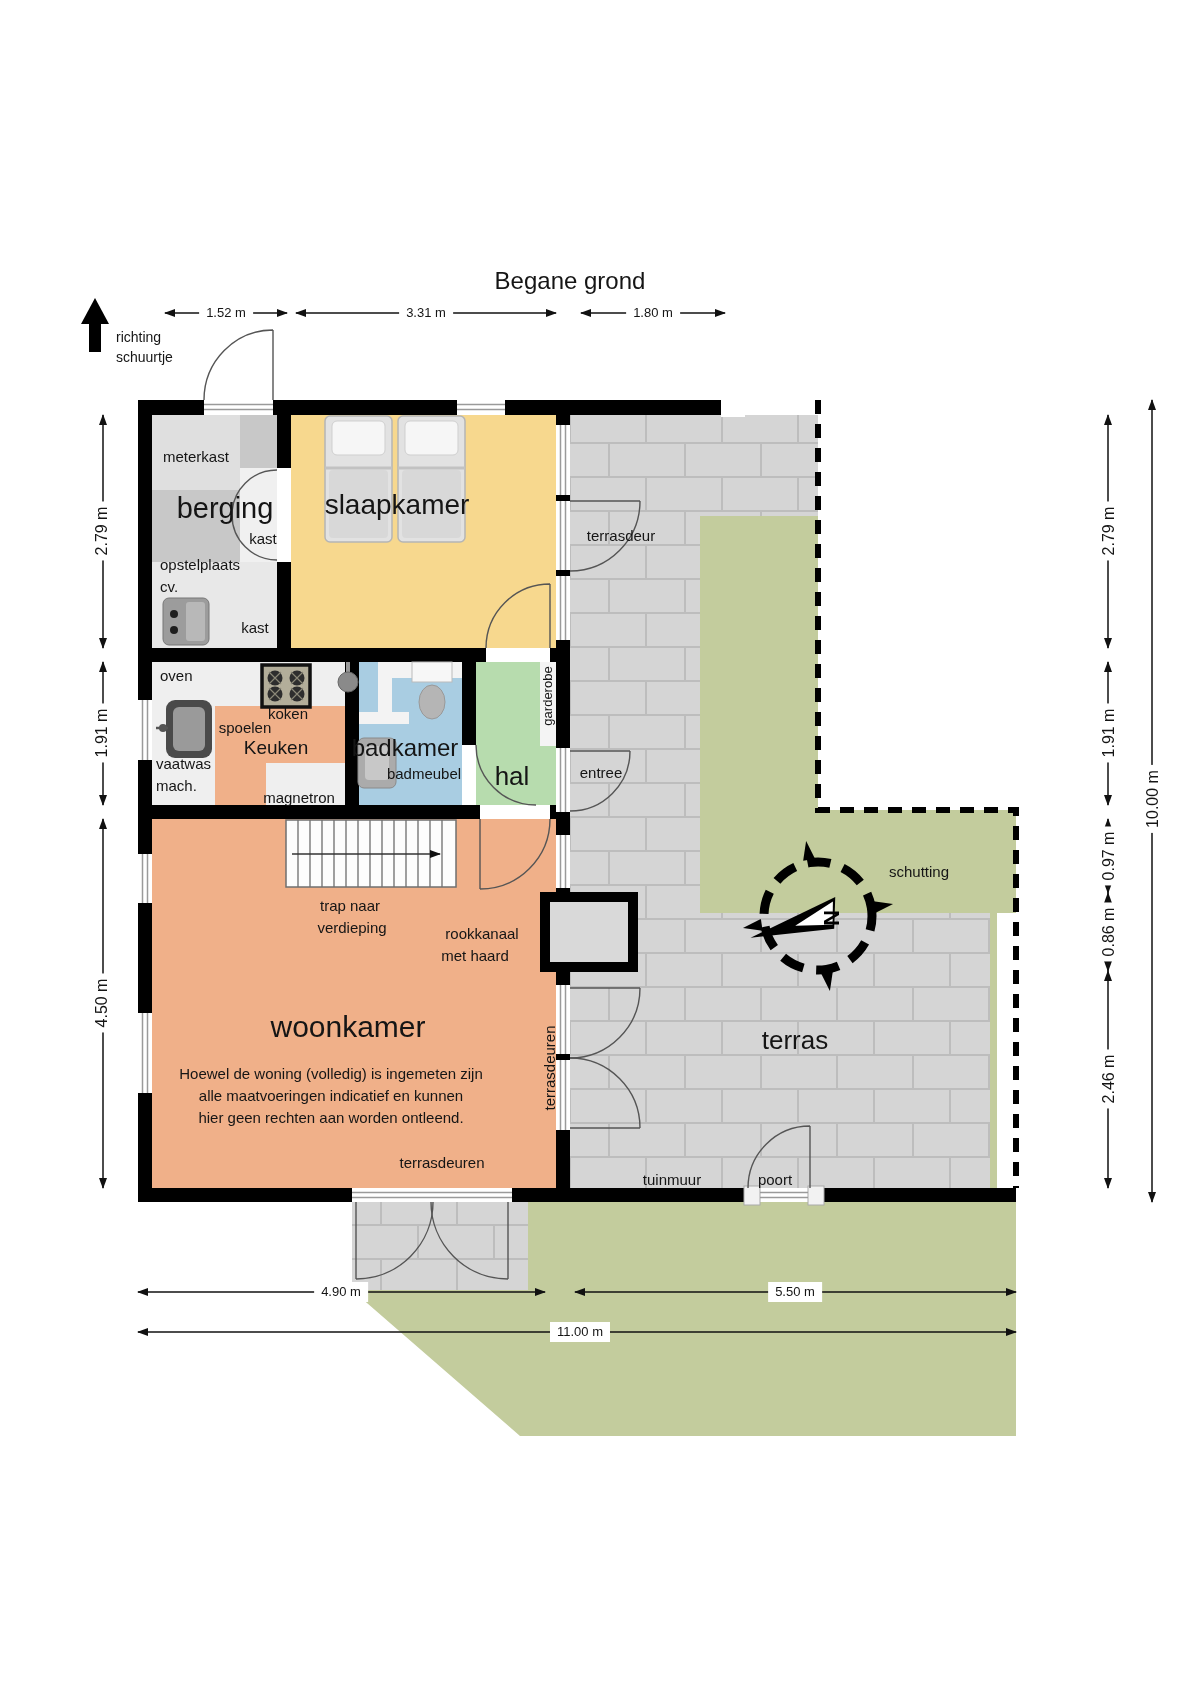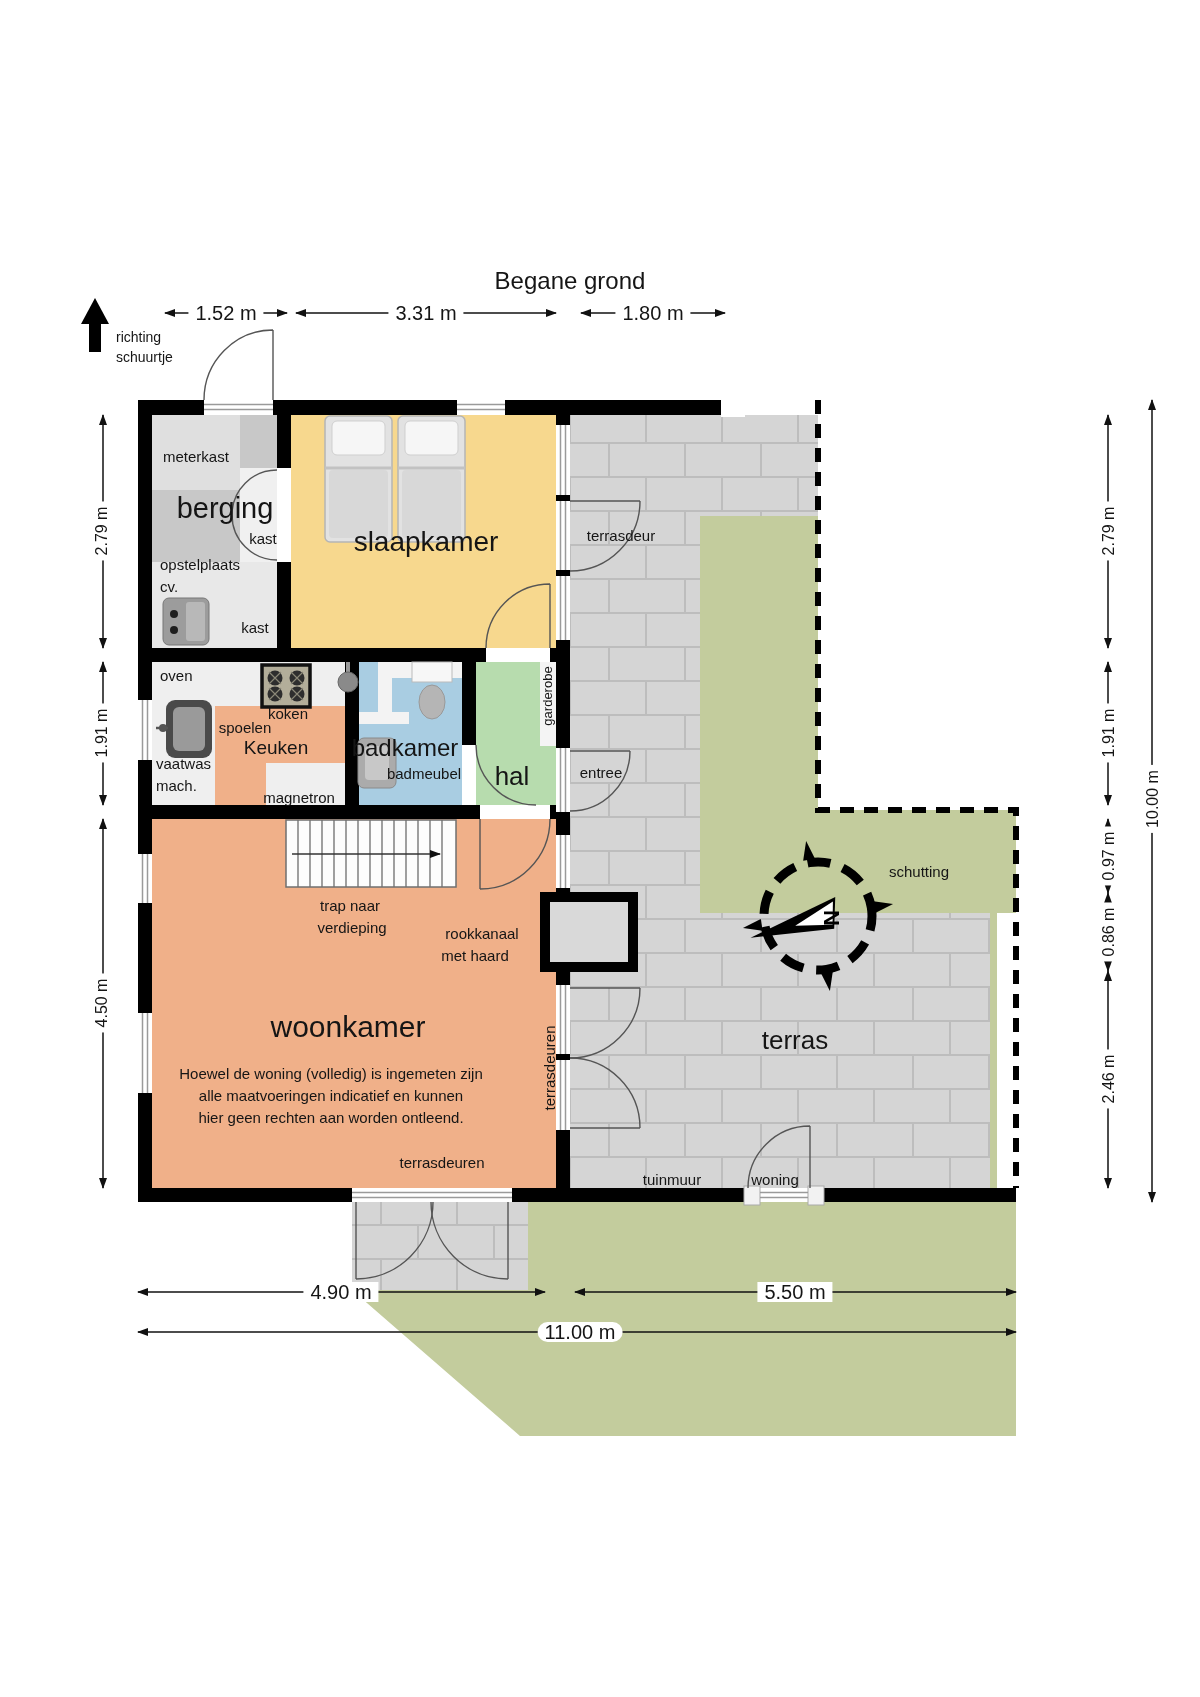--- a/index.html
+++ b/index.html
@@ -9,21 +9,21 @@
   .lbl{position:absolute;transform:translate(-50%,-50%);white-space:nowrap;font-size:15px;color:#151515;}
   .la{transform:translate(0,-50%);} 
   .rot{transform:translate(-50%,-50%) rotate(-90deg);}
   .big{font-size:29px;}
   .b28{font-size:28px;}
   .b26{font-size:26px;}
   .b24{font-size:24px;}
   .b30{font-size:30px;margin-top:33px;}
   .b19{font-size:19px;}
   .title{font-size:24px;}
-  .dim{font-size:20px;background:#fff;padding:0 7px;line-height:20px;}
+  .dim{font-size:13px;background:#fff;padding:0 7px;line-height:20px;}
   .dimr{font-size:16px;background:#fff;padding:0 5px;line-height:19px;}
   .g28{font-size:28px;}
   .s13{font-size:13px;}
   .s14{font-size:14px;line-height:20px;}
 </style>
 </head>
 <body>
 
 <div id="canvas">
 
@@ -265,24 +265,24 @@
 
 <div class="lbl dimr rot" style="left:1108px;top:531px;">2.79 m</div>
 <div class="lbl dimr rot" style="left:1108px;top:733px;">1.91 m</div>
 <div class="lbl dimr rot" style="left:1108px;top:856px;">0.97 m</div>
 <div class="lbl dimr rot" style="left:1108px;top:932px;">0.86 m</div>
 <div class="lbl dimr rot" style="left:1108px;top:1079px;">2.46 m</div>
 <div class="lbl dimr rot" style="left:1152px;top:799px;">10.00 m</div>
 
 <div class="lbl dim" style="left:341px;top:1292px;text-align:center;">4.90 m</div>
 <div class="lbl dim" style="left:795px;top:1292px;">5.50 m</div>
-<div class="lbl dim" style="left:580px;top:1332px;border-radius:10px;">11.00 m</div>
+<div class="lbl dim" style="left:580px;top:1332px;">11.00 m</div>
 
 <div class="lbl big" style="left:225px;top:508px;">berging</div>
-<div class="lbl b28" style="left:397px;top:542px;margin-left:29px;">slaapkamer</div>
+<div class="lbl b28" style="left:397px;top:505px;">slaapkamer</div>
 <div class="lbl b24" style="left:405px;top:748px;">badkamer</div>
 <div class="lbl b26" style="left:512px;top:731px;margin-top:45px;">hal</div>
 <div class="lbl b19" style="left:276px;top:748px;">Keuken</div>
 <div class="lbl b30" style="left:348px;top:994px;">woonkamer</div>
 <div class="lbl b26" style="left:795px;top:1040px;">terras</div>
 
 <div class="lbl la" style="left:163px;top:456px;">meterkast</div>
 <div class="lbl" style="left:263px;top:538px;">kast</div>
 <div class="lbl la" style="left:160px;top:564px;">opstelplaats</div>
 <div class="lbl la" style="left:160px;top:586px;">cv.</div>
@@ -297,21 +297,21 @@
 <div class="lbl s13 rot" style="left:547px;top:696px;">garderobe</div>
 <div class="lbl" style="left:350px;top:905px;">trap naar</div>
 <div class="lbl" style="left:352px;top:927px;">verdieping</div>
 <div class="lbl" style="left:482px;top:933px;">rookkanaal</div>
 <div class="lbl" style="left:475px;top:955px;">met haard</div>
 
 <div class="lbl" style="left:621px;top:535px;">terrasdeur</div>
 <div class="lbl" style="left:601px;top:772px;">entree</div>
 <div class="lbl rot" style="left:549px;top:1068px;">terrasdeuren</div>
 <div class="lbl" style="left:442px;top:1162px;">terrasdeuren</div>
-<div class="lbl" style="left:775px;top:1179px;">woning</div>
+<div class="lbl" style="left:775px;top:1179px;">poort</div>
 
 <div class="lbl" style="left:919px;top:871px;">schutting</div>
 <div class="lbl" style="left:672px;top:1179px;">tuinmuur</div>
 
 <div class="lbl" style="left:331px;top:1073px;">Hoewel de woning (volledig) is ingemeten zijn</div>
 <div class="lbl" style="left:331px;top:1095px;">alle maatvoeringen indicatief en kunnen</div>
 <div class="lbl" style="left:331px;top:1117px;">hier geen rechten aan worden ontleend.</div>
 
 </div>
 

